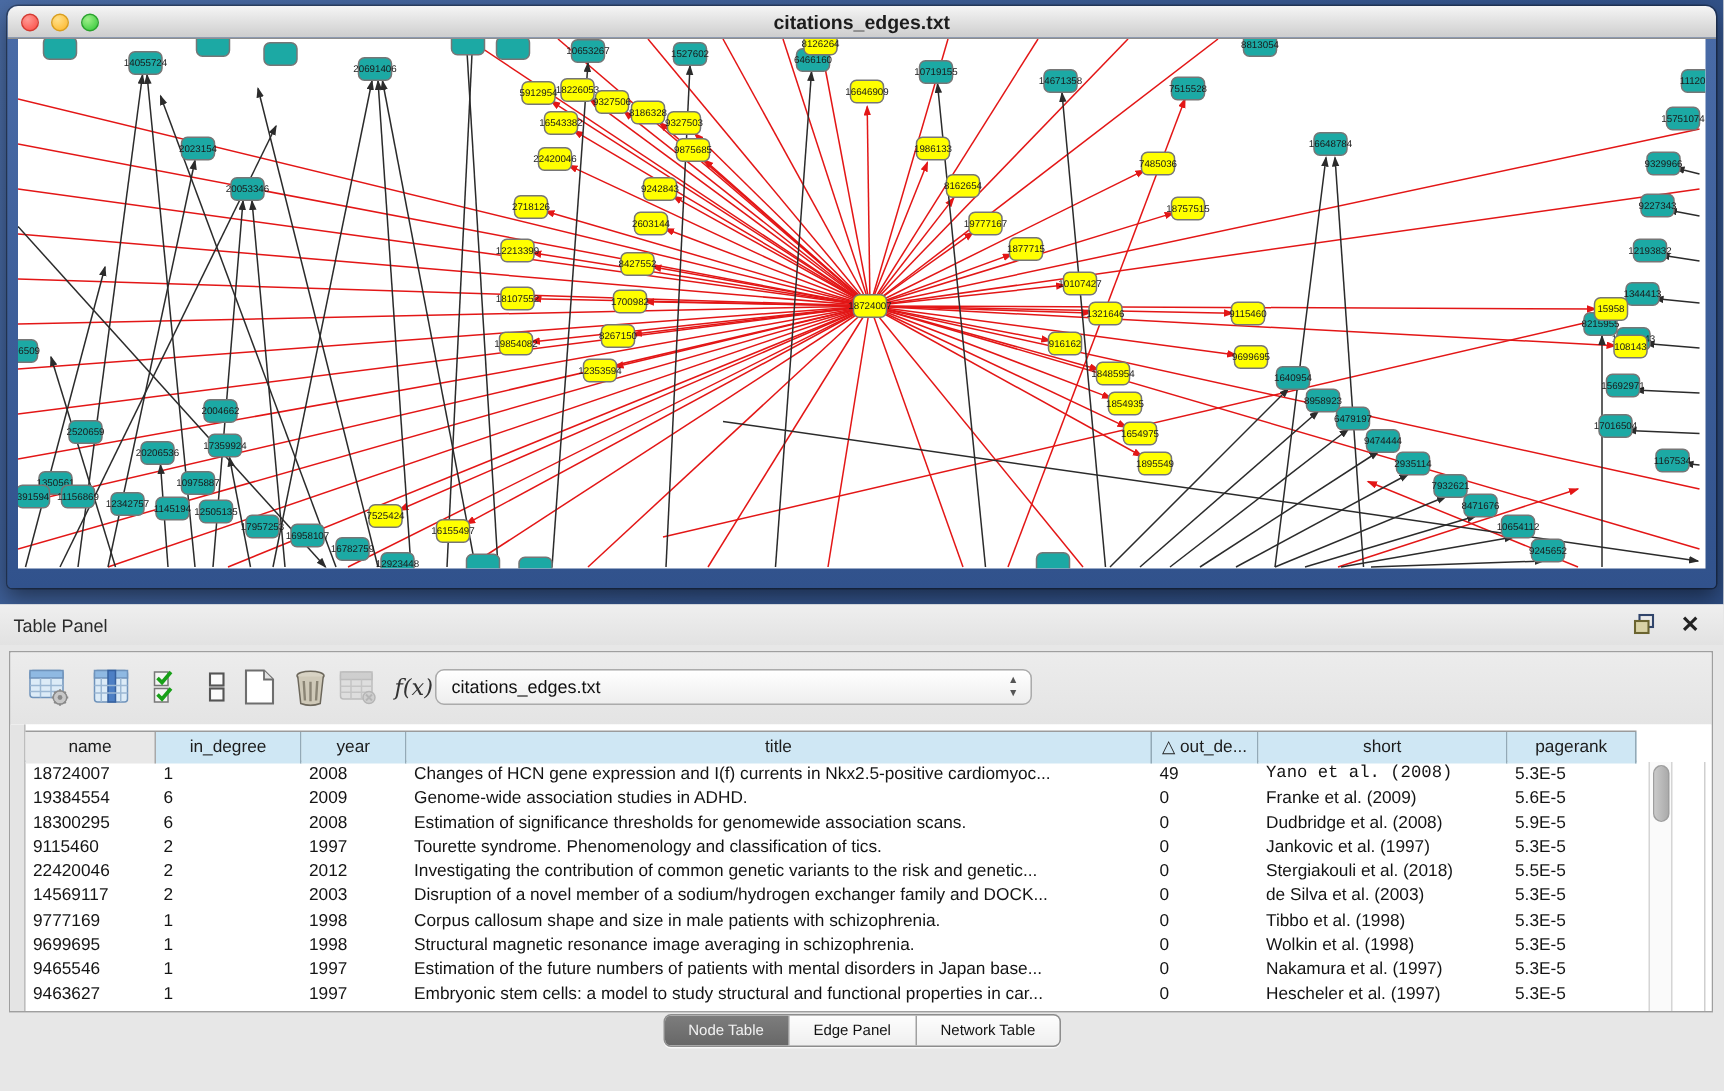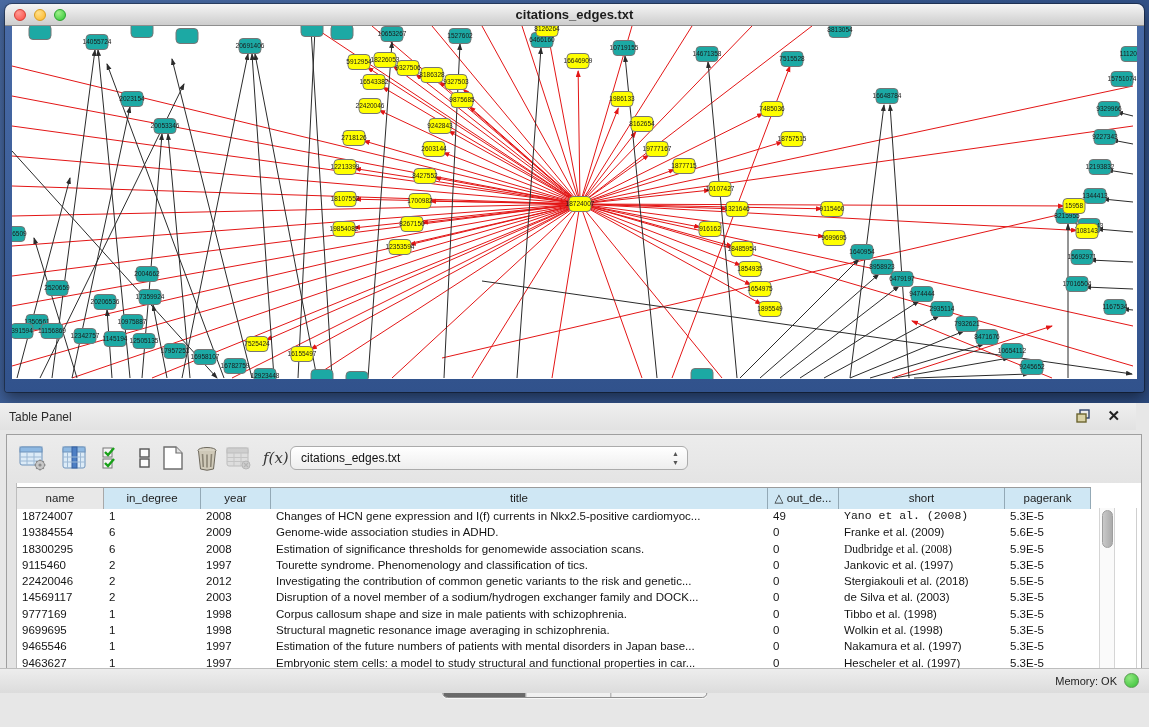--- a/index.html
+++ b/index.html
@@ -21,21 +21,21 @@
   #tl-close { left:9px;  background:radial-gradient(circle at 35% 30%, #ff9a94, #fb4a42); border:1px solid #d43b32; }
   #tl-min   { left:29px; background:radial-gradient(circle at 35% 30%, #ffe08a, #fdb527); border:1px solid #d99e1e; }
   #tl-zoom  { left:49px; background:radial-gradient(circle at 35% 30%, #9ef089, #2fc636); border:1px solid #2aa32e; }
   #win-title { position:absolute; left:0; right:0; top:3px; text-align:center;
                font-size:13px; font-weight:bold; color:#1c1c1c; }
   #net-canvas { position:absolute; left:7px; right:7px; top:22px; bottom:13px; background:#ffffff; overflow:hidden; }
   #net-svg { width:100%; height:100%; display:block; }
 
   
   #table-panel { position:absolute; left:0; top:403px; width:1149px; height:324px; background:#e7e7e7; }
-  #tp-header { position:absolute; left:0; top:0; right:13px; height:27px; background:linear-gradient(#efefef,#e2e2e2); }
+  #tp-header { position:absolute; left:0; top:0; right:0; height:27px; background:linear-gradient(#efefef,#e2e2e2); }
   #tp-title { position:absolute; left:9px; top:7px; font-size:12px; color:#2b2b2b; }
   #tp-float { position:absolute; right:44px; top:6px; width:16px; height:14px; cursor:pointer; }
   #tp-close { position:absolute; right:16px; top:4px; font-size:15px; font-weight:bold; color:#222; cursor:pointer; }
 
   #panel-body { position:absolute; left:6px; top:31px; width:1136px; height:241px;
                 background:#ffffff; border:1px solid #9f9f9f; }
   #toolbar { position:absolute; left:0; top:0; right:0; height:48px; background:linear-gradient(#ececec,#e4e4e4); }
   .tb-icon { position:absolute; top:10px; width:28px; height:26px; cursor:pointer; }
   .tb-icon svg { width:100%; height:100%; }
   #ic-settings { left:12px; } #ic-column { left:54px; } #ic-checks { left:92px; }
@@ -717,21 +717,21 @@
               <div class="tcell" style="width: 71px;">0</div>
               <div class="tcell" style="width: 166px;">Franke et al. (2009)</div>
               <div class="tcell" style="width: 86px;">5.6E-5</div>
             </div>
             <div class="trow">
               <div class="tcell" style="width: 87px;">18300295</div>
               <div class="tcell" style="width: 97px;">6</div>
               <div class="tcell" style="width: 70px;">2008</div>
               <div class="tcell" style="width: 497px;">Estimation of significance thresholds for genomewide association scans.</div>
               <div class="tcell" style="width: 71px;">0</div>
-              <div class="tcell" style="width: 166px; font-family: Liberation Serif, serif;">Dudbridge et al. (2008)</div>
+              <div class="tcell" style="width: 166px;">Dudbridge et al. (2008)</div>
               <div class="tcell" style="width: 86px;">5.9E-5</div>
             </div>
             <div class="trow">
               <div class="tcell" style="width: 87px;">9115460</div>
               <div class="tcell" style="width: 97px;">2</div>
               <div class="tcell" style="width: 70px;">1997</div>
               <div class="tcell" style="width: 497px;">Tourette syndrome. Phenomenology and classification of tics.</div>
               <div class="tcell" style="width: 71px;">0</div>
               <div class="tcell" style="width: 166px;">Jankovic et al. (1997)</div>
               <div class="tcell" style="width: 86px;">5.3E-5</div>
@@ -798,18 +798,14 @@
       </div>
     </div>
 
     <div id="seg-tabs">
       <span class="seg active">Node Table</span>
       <span class="seg">Edge Panel</span>
       <span class="seg">Network Table</span>
     </div>
   </div>
 
-  <div id="status-bar">
-    <span id="mem-label">Memory: OK</span>
-    <span id="mem-dot"></span>
-  </div>
 
 </div>
 
 </body></html>

